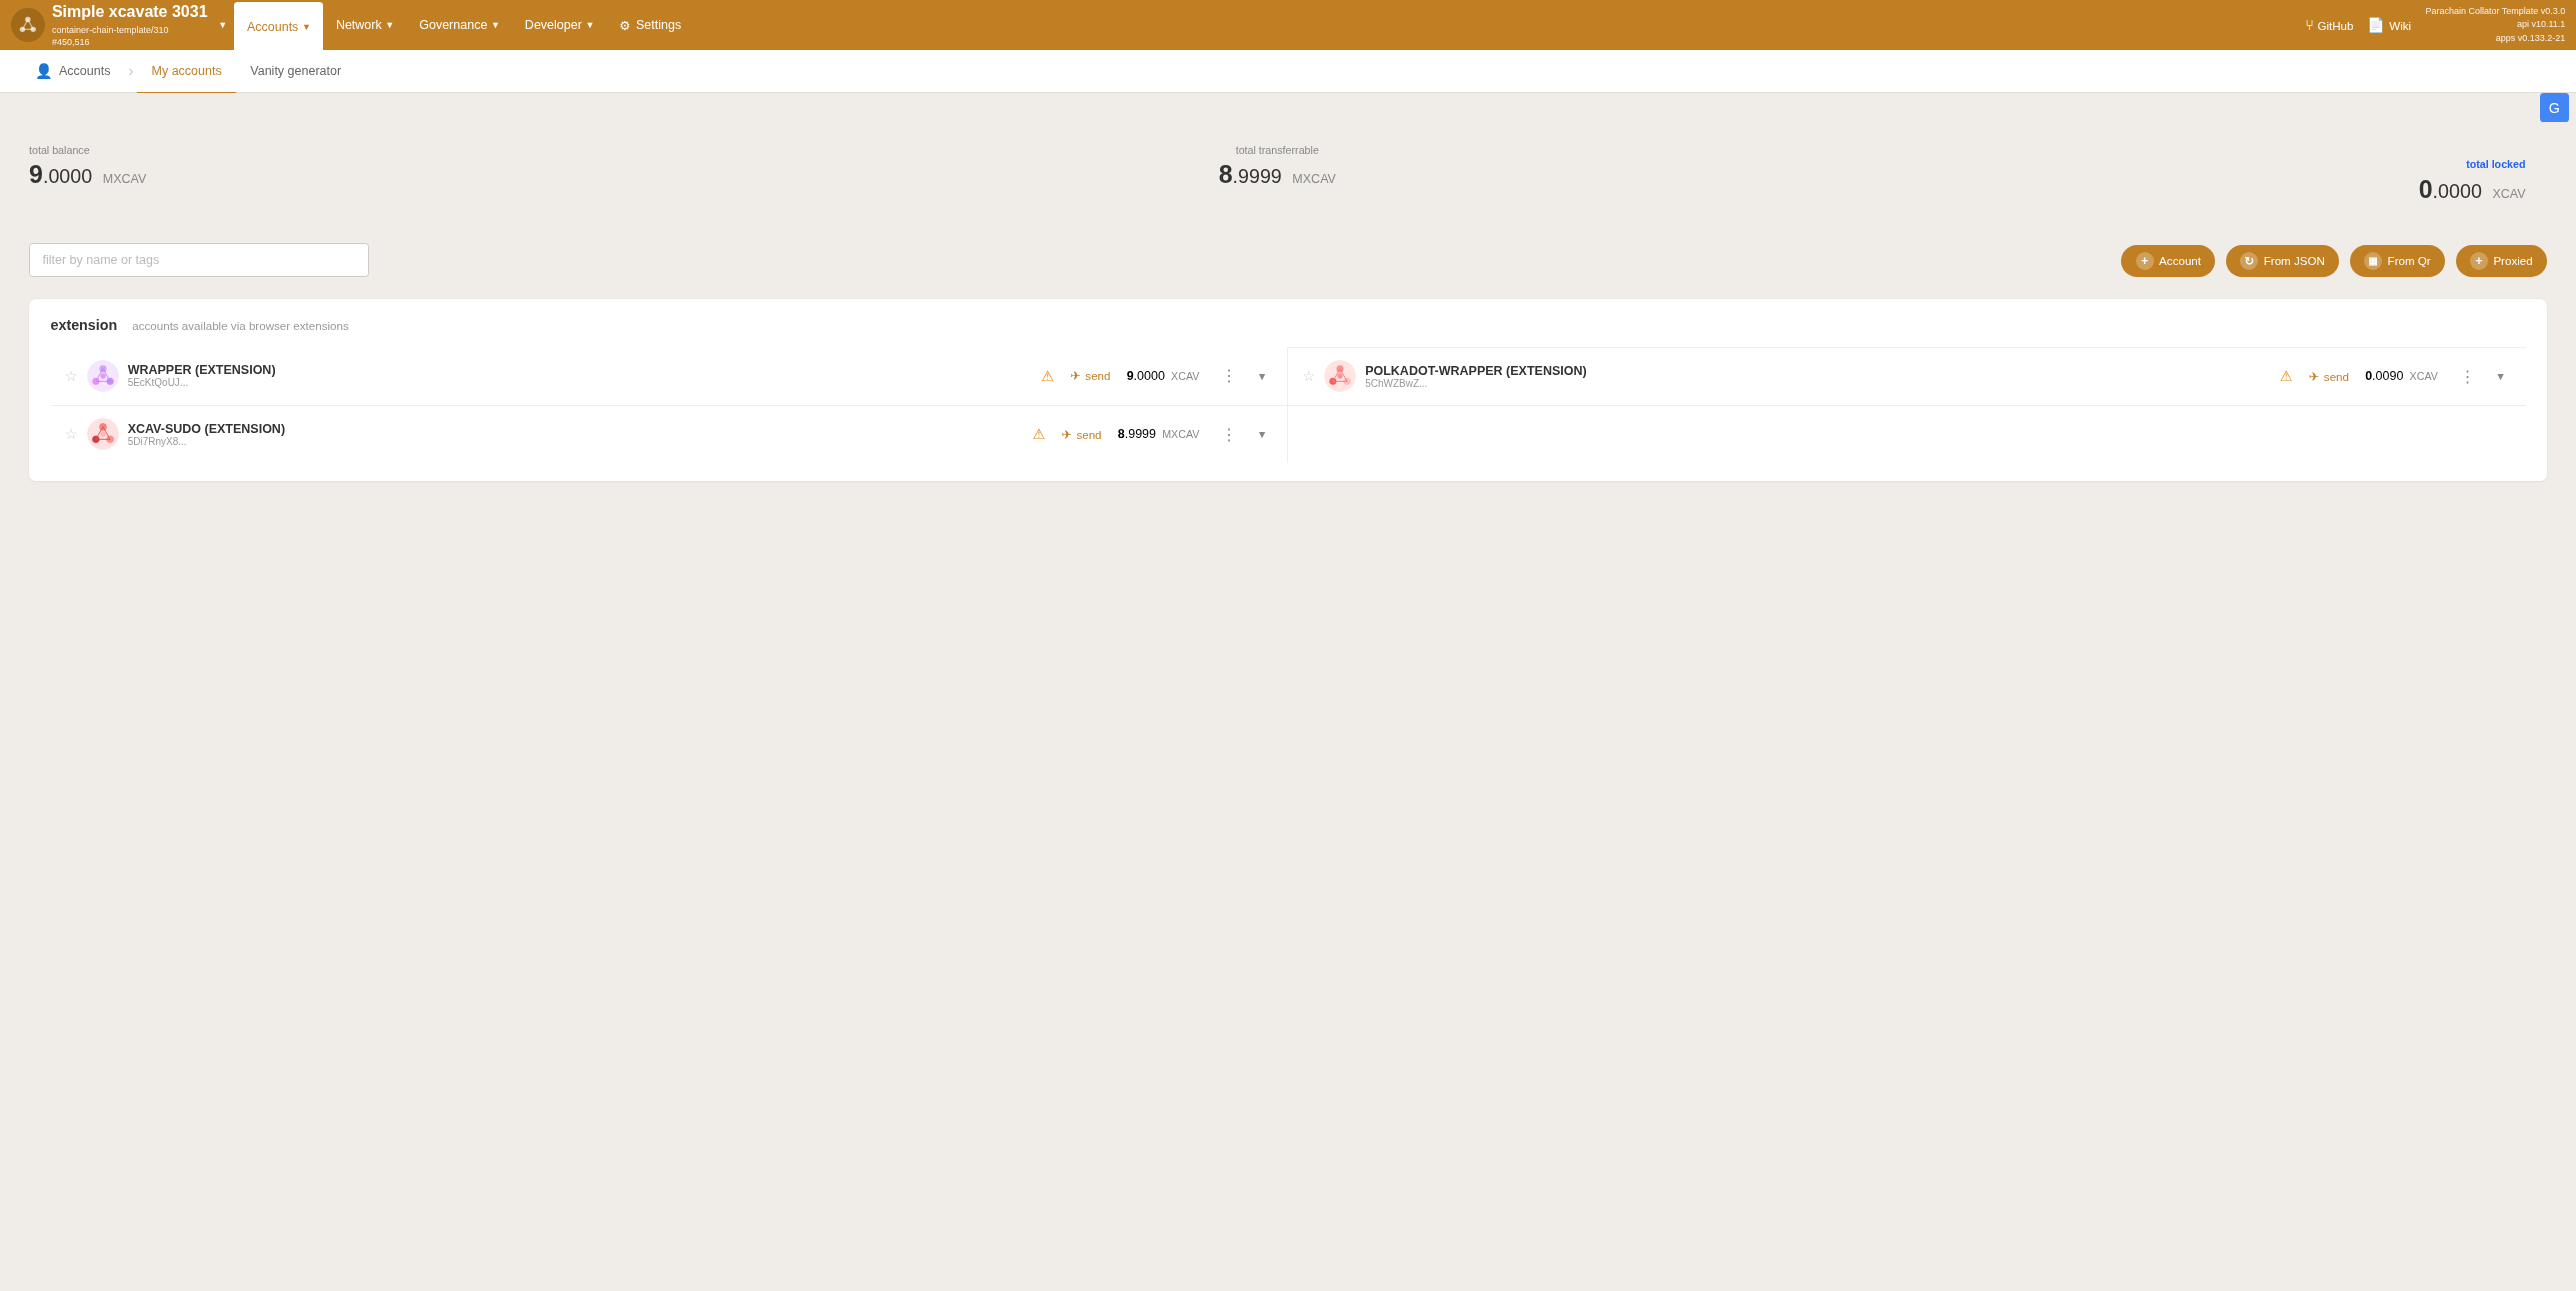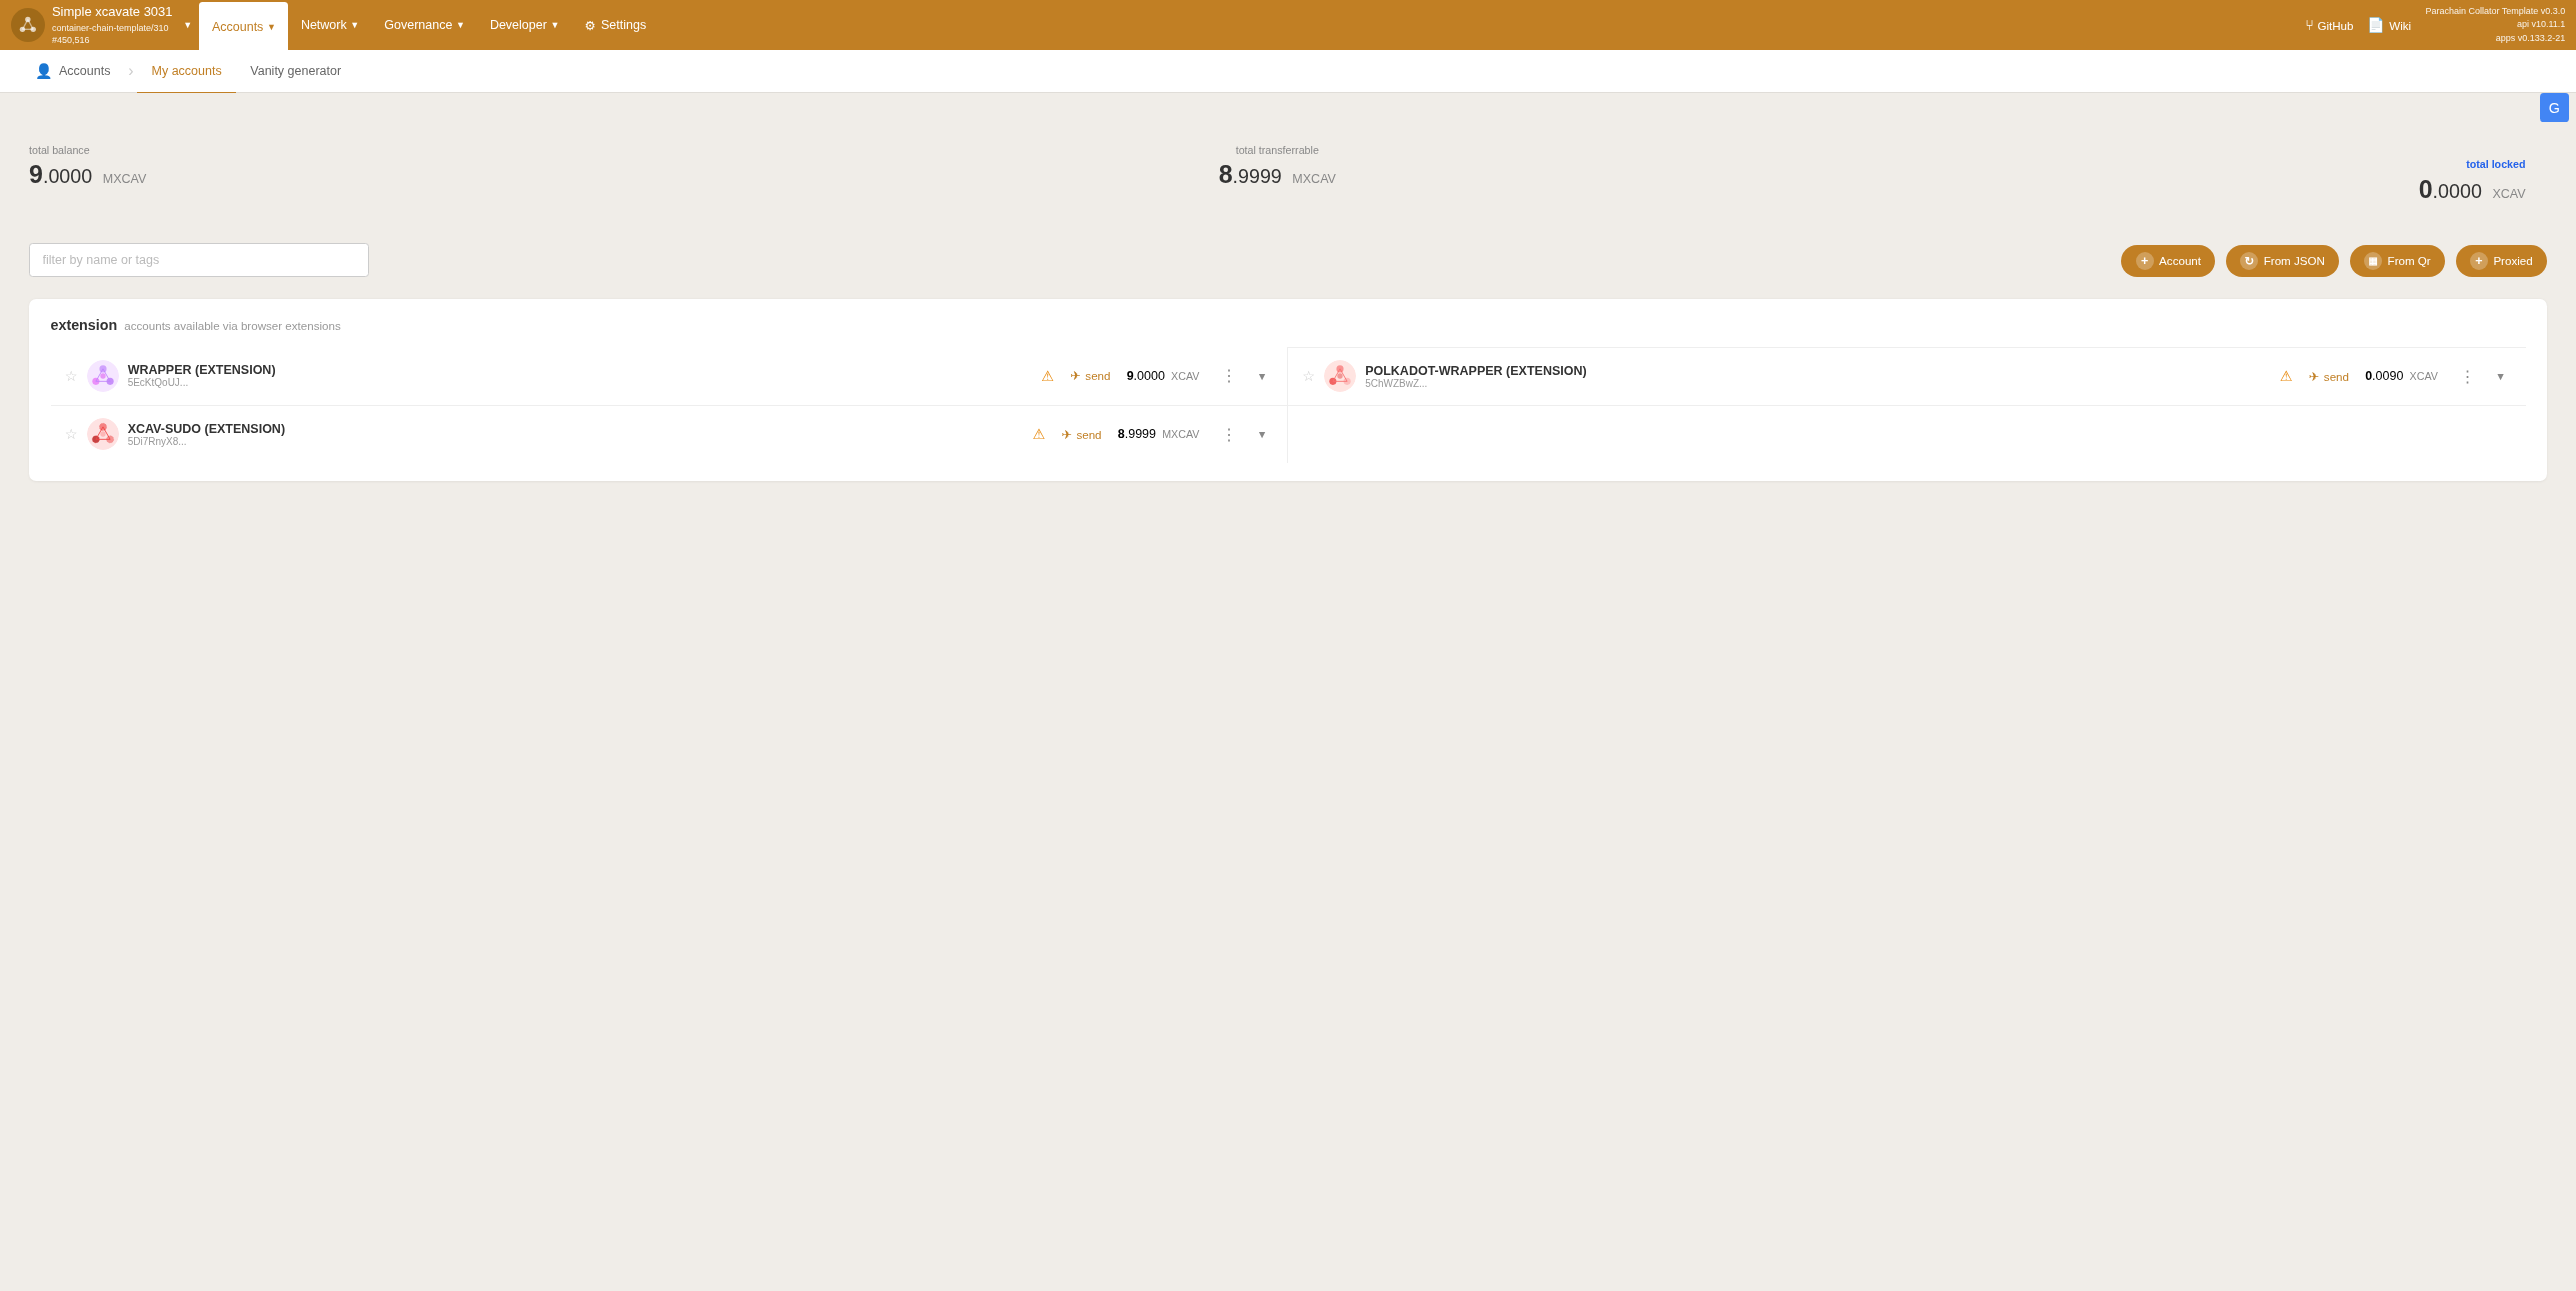--- a/index.html
+++ b/index.html
@@ -30,21 +30,21 @@
       justify-content: center;
       font-size: 16px;
       color: #fff;
       font-weight: bold;
     }
     .brand-info {
       color: #fff;
       font-size: 9.8px;
       line-height: 1.4;
     }
-    .brand-info .chain { font-weight: normal; font-size: 13px; }
+    .brand-info .chain { font-weight: bold; font-size: 16px; }
     .brand-info .sub { opacity: 0.9; font-size: 9px; }
     .brand-caret { color: #fff; font-size: 9px; margin-left: 3.6px; }
 
     .nav-item {
       display: flex;
       align-items: center;
       gap: 3.6px;
       color: #fff;
       padding: 0 12.5px;
       height: 50px;
@@ -201,21 +201,21 @@
     .section-card {
       background: #fff;
       border-radius: 7.2px;
       padding: 18px 21.5px;
       margin-bottom: 14.3px;
       box-shadow: 0 0.9px 2.7px rgba(0,0,0,0.06);
     }
     .section-header {
       display: flex;
       align-items: baseline;
-      gap: 7px;
+      gap: 15px;
       margin-bottom: 14.3px;
     }
     .section-title {
       font-size: 14.3px;
       font-weight: 600;
       color: #333;
     }
     .section-subtitle {
       font-size: 11.6px;
       color: #999;

